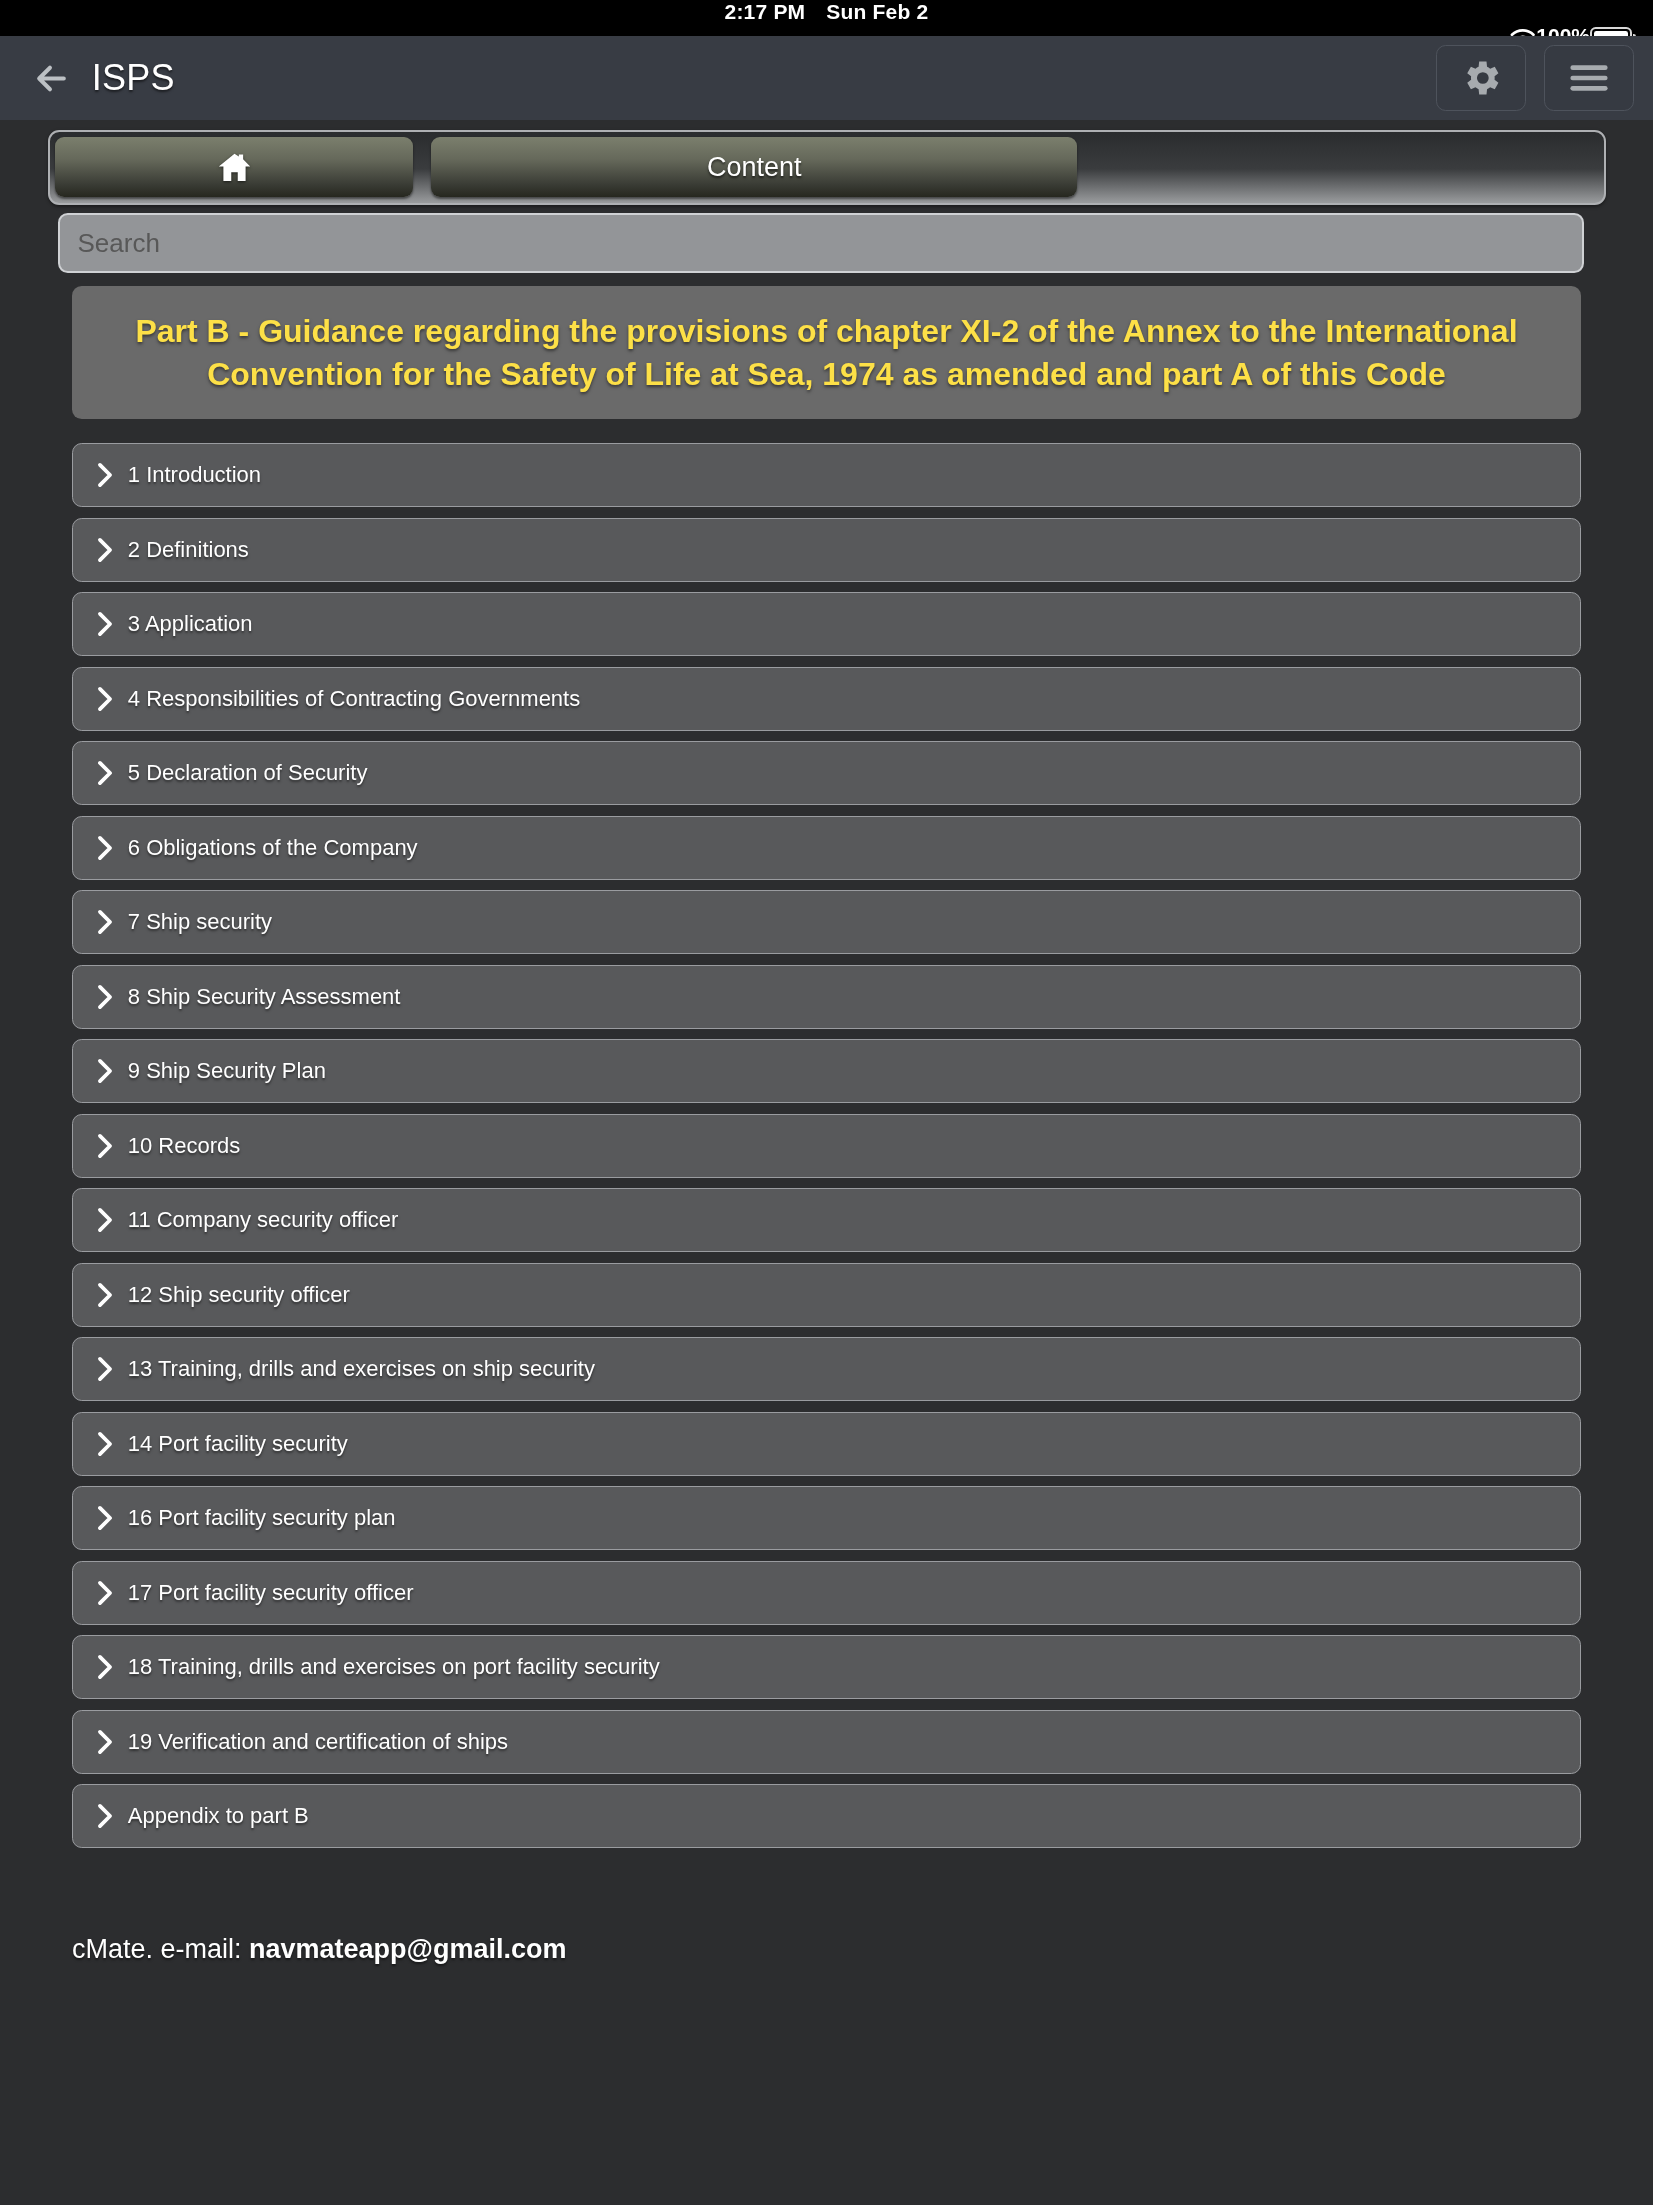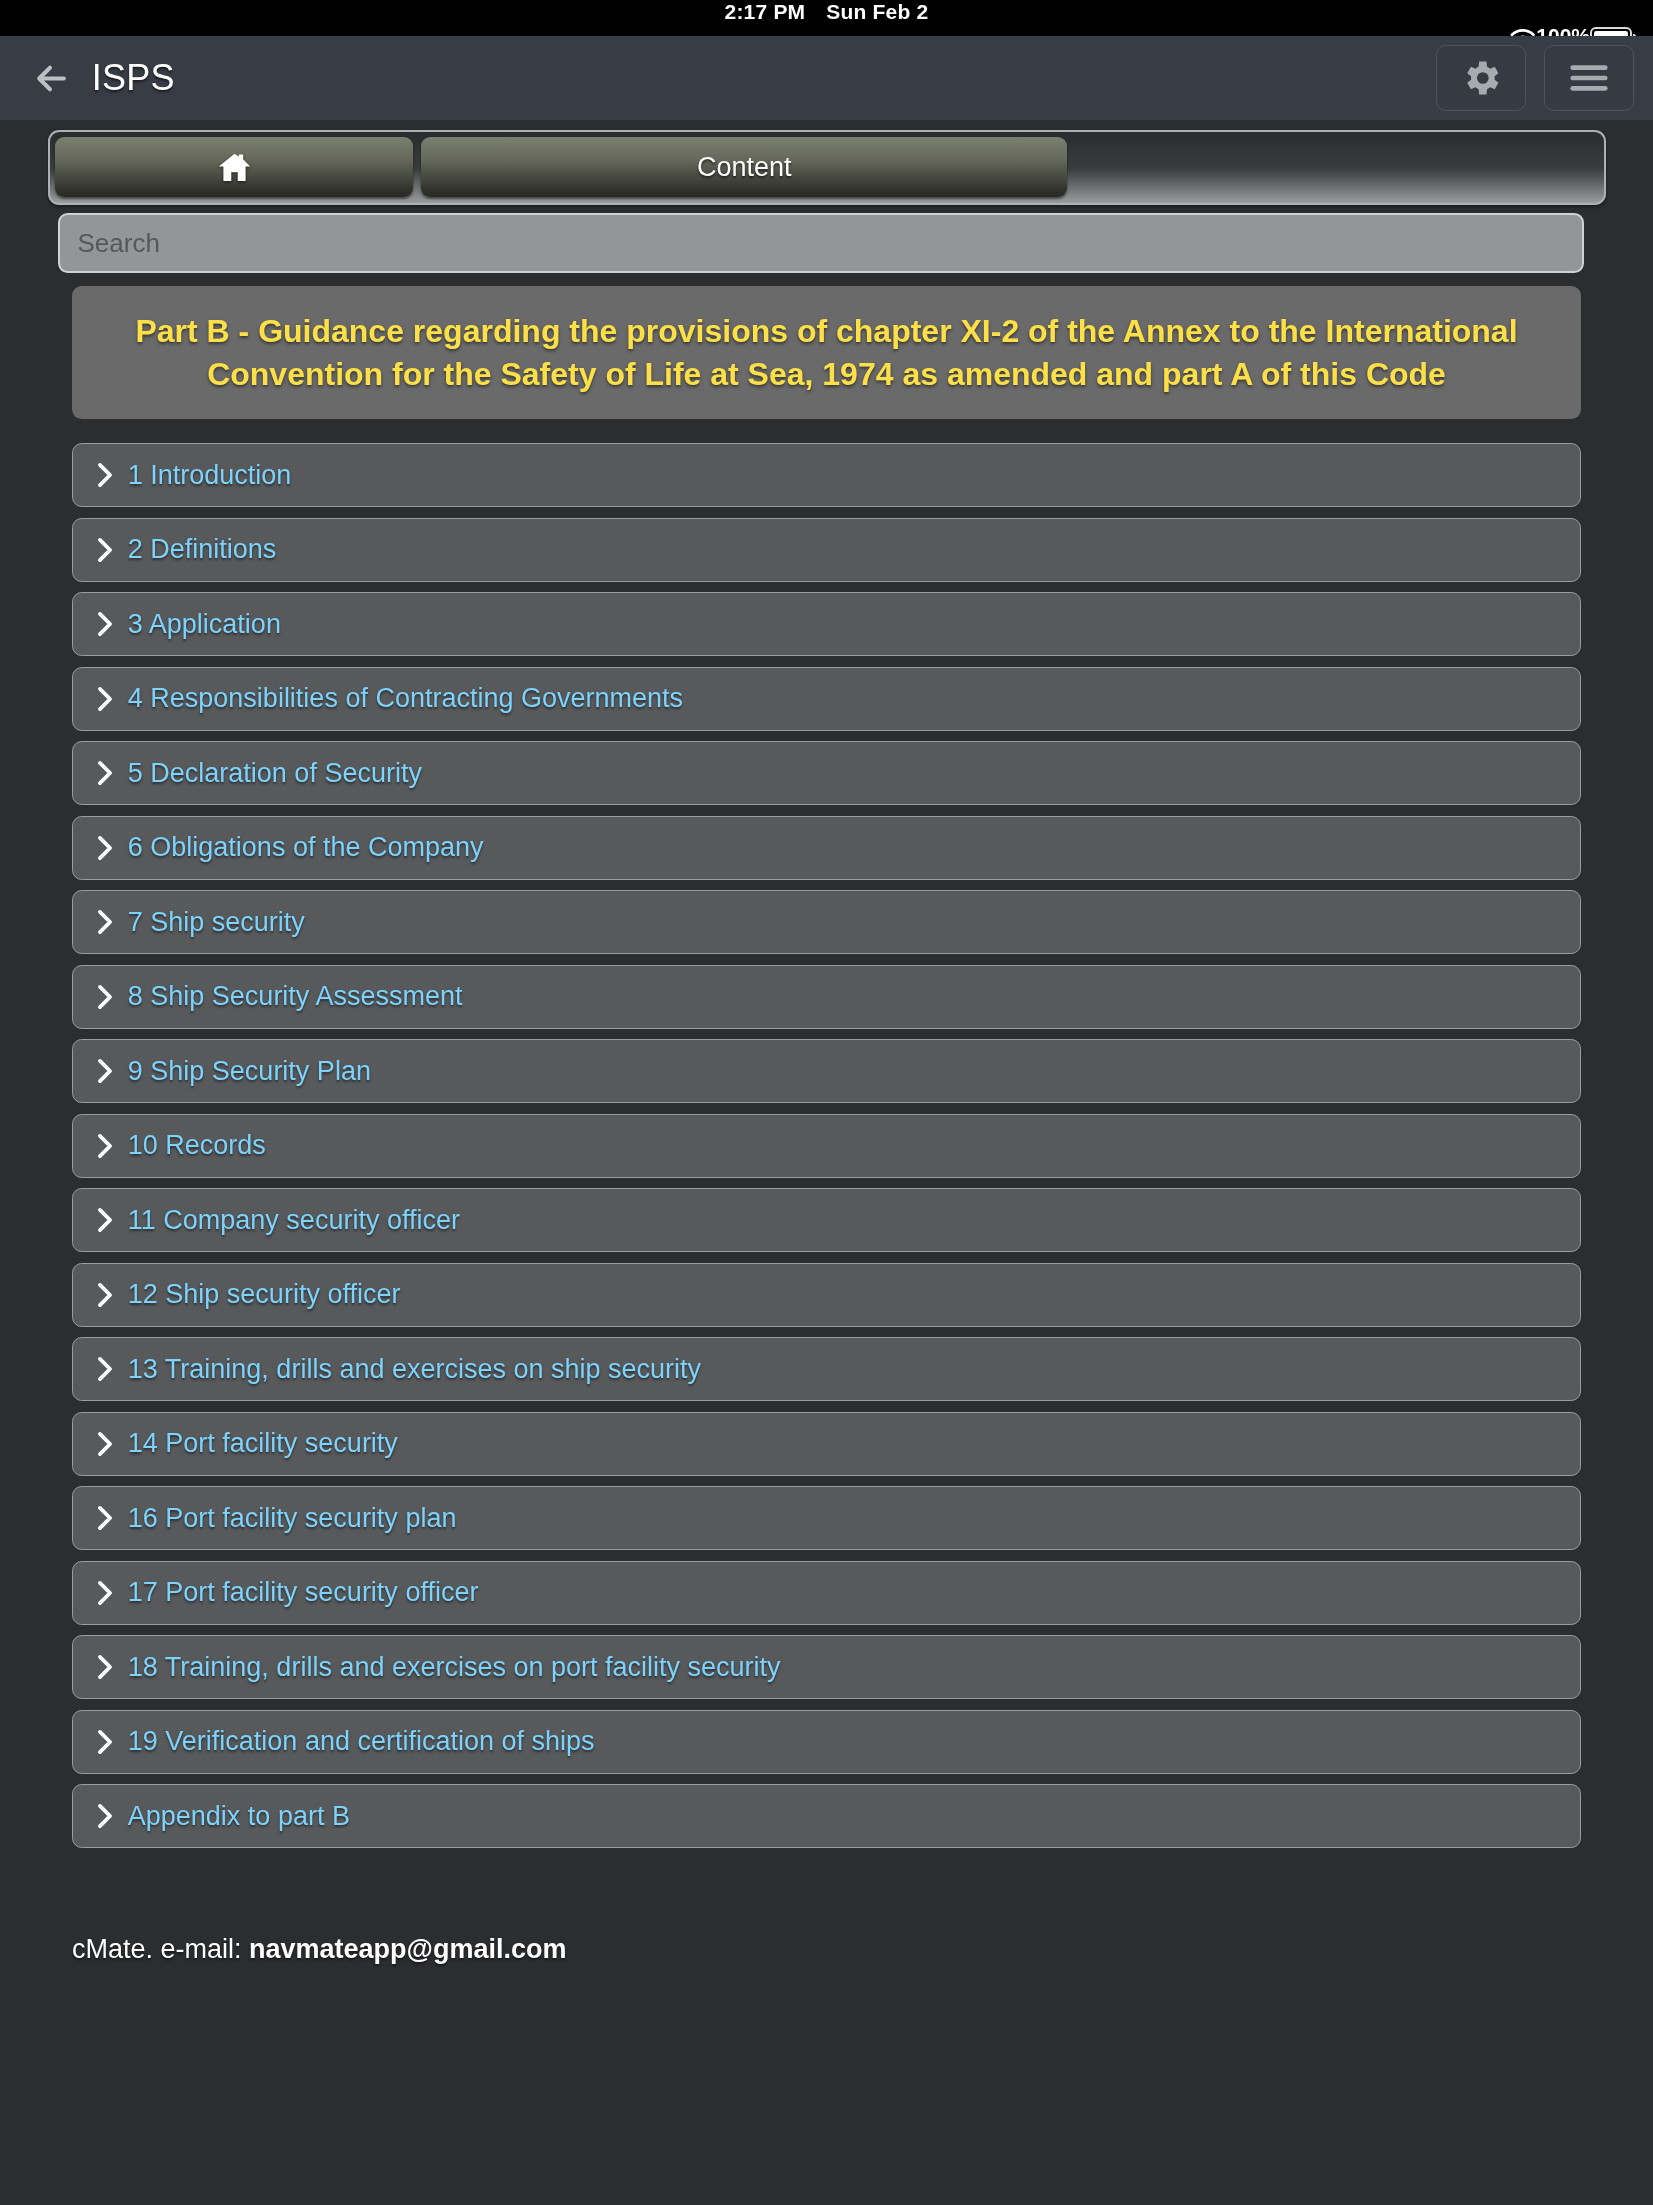--- a/index.html
+++ b/index.html
@@ -67,21 +67,21 @@
   .icon-btn svg{ display:block; }
 
   
   .tabbar-wrap{
     margin:9.7px auto 0 auto;
     width:1558px;
     border:2.4px solid #aeb0b3;
     border-radius:11.3px;
     background:linear-gradient(180deg,#2a2c2e 0%, #3a3c3e 52%, #9a9c9e 100%);
     padding:5.7px;
-    display:flex; gap:8px;
+    display:flex; gap:18px;
     box-shadow:0 1.6px 3.2px rgba(0,0,0,.4);
   }
   .tab{
     flex:0 0 auto;
     height:60px;
     border-radius:9px;
     background:linear-gradient(180deg,#7b7f6d 0%, #65685a 38%, #3b3d36 78%, #26271f 100%);
     display:flex; align-items:center; justify-content:center;
     color:#fff; font-size:27px;
     cursor:pointer;
@@ -127,21 +127,21 @@
     background:#58595b;
     border:1.6px solid #9a9ca0;
     border-radius:9.7px;
     display:flex; align-items:center;
     padding-left:22.6px;
     cursor:pointer;
   }
   .chev{ width:27.4px; display:flex; align-items:center; justify-content:flex-start; }
   .chev svg{ width:18px; height:26px; display:block; }
   .list-label{
-    color:#7dd3fc; font-size:27px; margin-left:4.8px;
+    color:#ffffff; font-size:22px; margin-left:4.8px;
     text-shadow:0 1.6px 2.4px rgba(0,0,0,.5);
     white-space:nowrap;
   }
 
   .footer{
     width:1509px;
     margin-top:86px;
     color:#fff; font-size:27px;
     text-shadow:0 1.6px 2.4px rgba(0,0,0,.5);
   }

